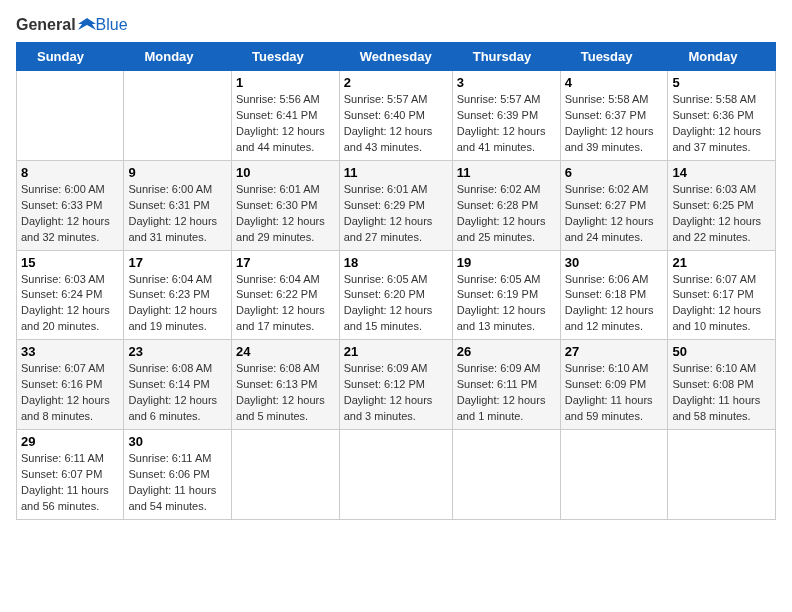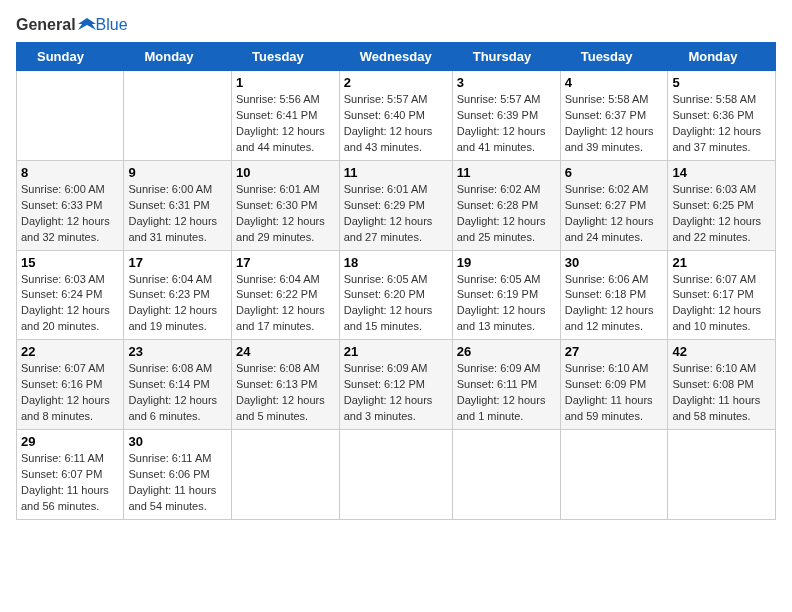--- a/index.html
+++ b/index.html
@@ -187,21 +187,21 @@
         <span class="day-num">30</span>
         <span class="day-detail">Sunrise: 6:06 AM<br>Sunset: 6:18 PM<br>Daylight: 12 hours and 12 minutes.</span>
       </td>
         <td>
         <span class="day-num">21</span>
         <span class="day-detail">Sunrise: 6:07 AM<br>Sunset: 6:17 PM<br>Daylight: 12 hours and 10 minutes.</span>
       </td>
       </tr>
       <tr>
         <td>
-        <span class="day-num">22</span>
+        <span class="day-num">33</span>
         <span class="day-detail">Sunrise: 6:07 AM<br>Sunset: 6:16 PM<br>Daylight: 12 hours and 8 minutes.</span>
       </td>
         <td>
         <span class="day-num">23</span>
         <span class="day-detail">Sunrise: 6:08 AM<br>Sunset: 6:14 PM<br>Daylight: 12 hours and 6 minutes.</span>
       </td>
         <td>
         <span class="day-num">24</span>
         <span class="day-detail">Sunrise: 6:08 AM<br>Sunset: 6:13 PM<br>Daylight: 12 hours and 5 minutes.</span>
       </td>
@@ -211,21 +211,21 @@
       </td>
         <td>
         <span class="day-num">26</span>
         <span class="day-detail">Sunrise: 6:09 AM<br>Sunset: 6:11 PM<br>Daylight: 12 hours and 1 minute.</span>
       </td>
         <td>
         <span class="day-num">27</span>
         <span class="day-detail">Sunrise: 6:10 AM<br>Sunset: 6:09 PM<br>Daylight: 11 hours and 59 minutes.</span>
       </td>
         <td>
-        <span class="day-num">42</span>
+        <span class="day-num">50</span>
         <span class="day-detail">Sunrise: 6:10 AM<br>Sunset: 6:08 PM<br>Daylight: 11 hours and 58 minutes.</span>
       </td>
       </tr>
       <tr>
         <td>
         <span class="day-num">29</span>
         <span class="day-detail">Sunrise: 6:11 AM<br>Sunset: 6:07 PM<br>Daylight: 11 hours and 56 minutes.</span>
       </td>
         <td>
         <span class="day-num">30</span>

